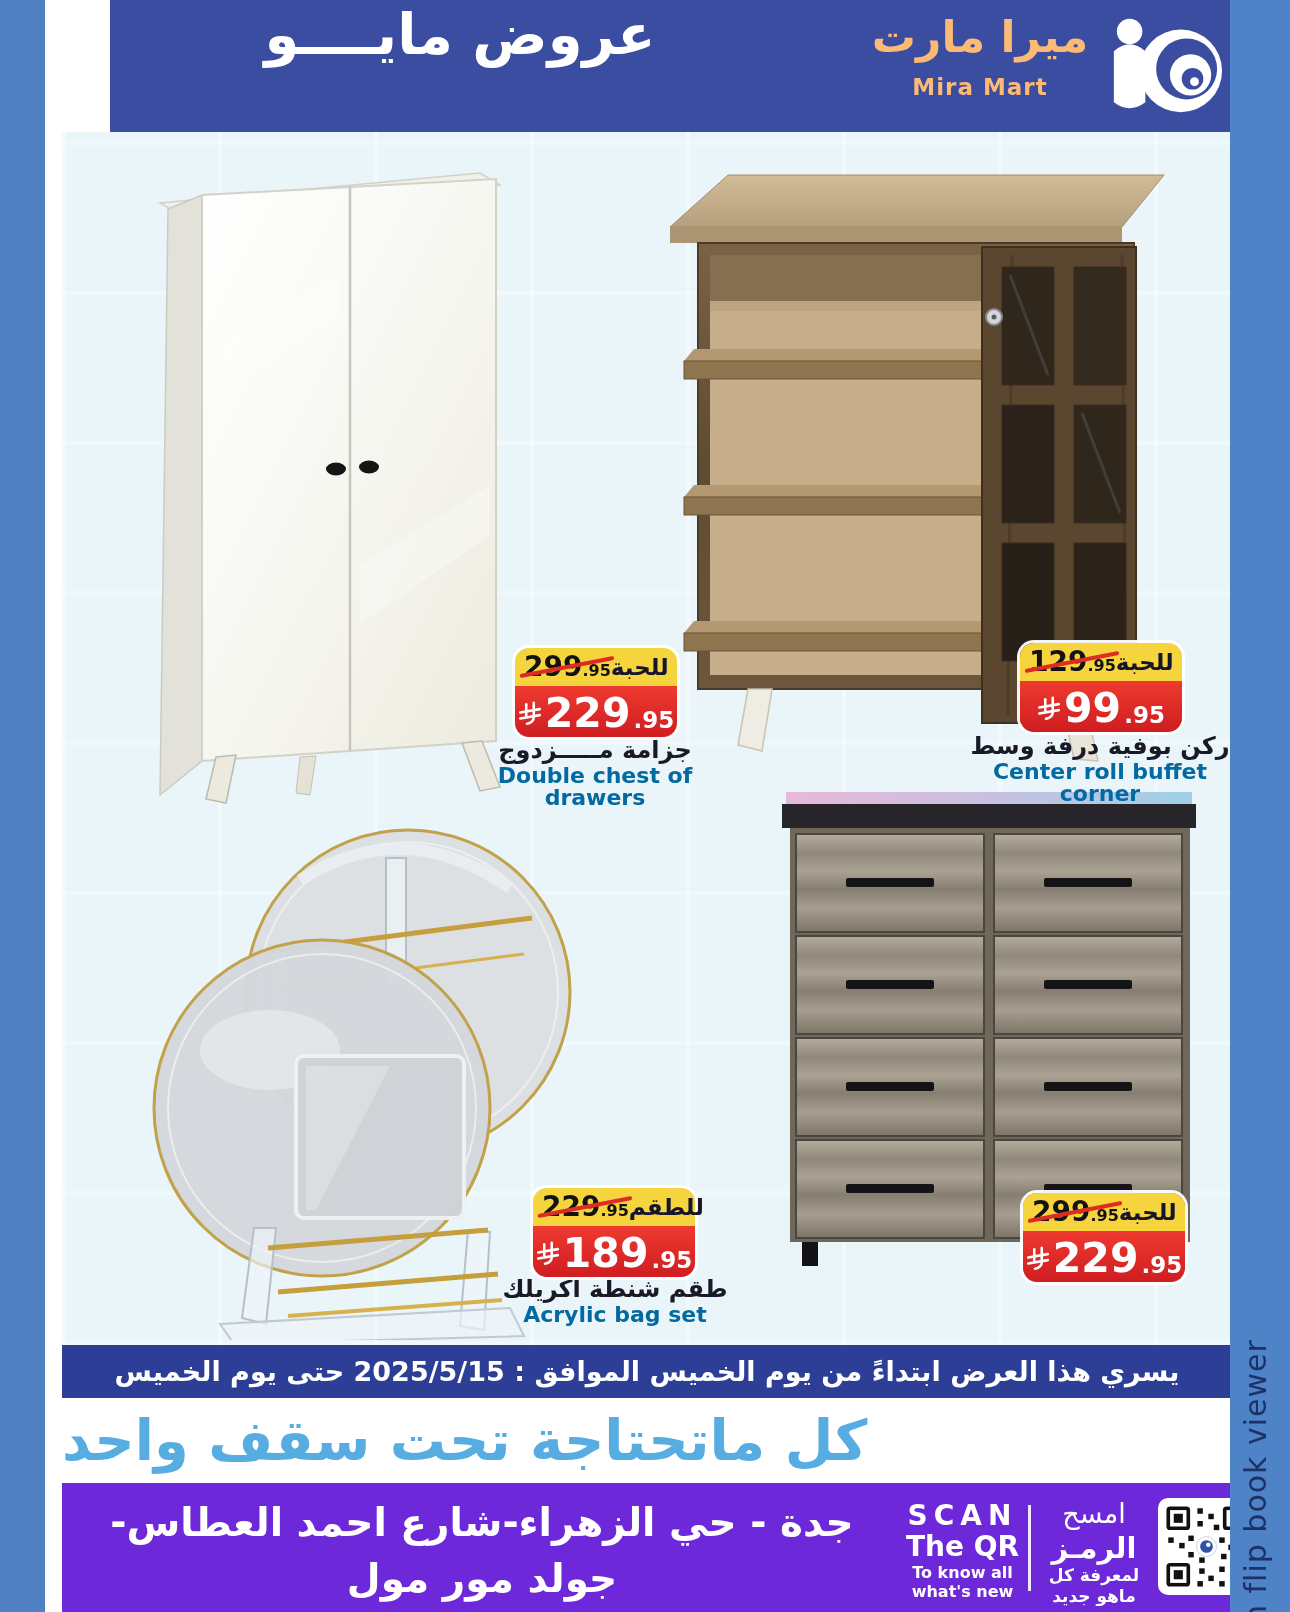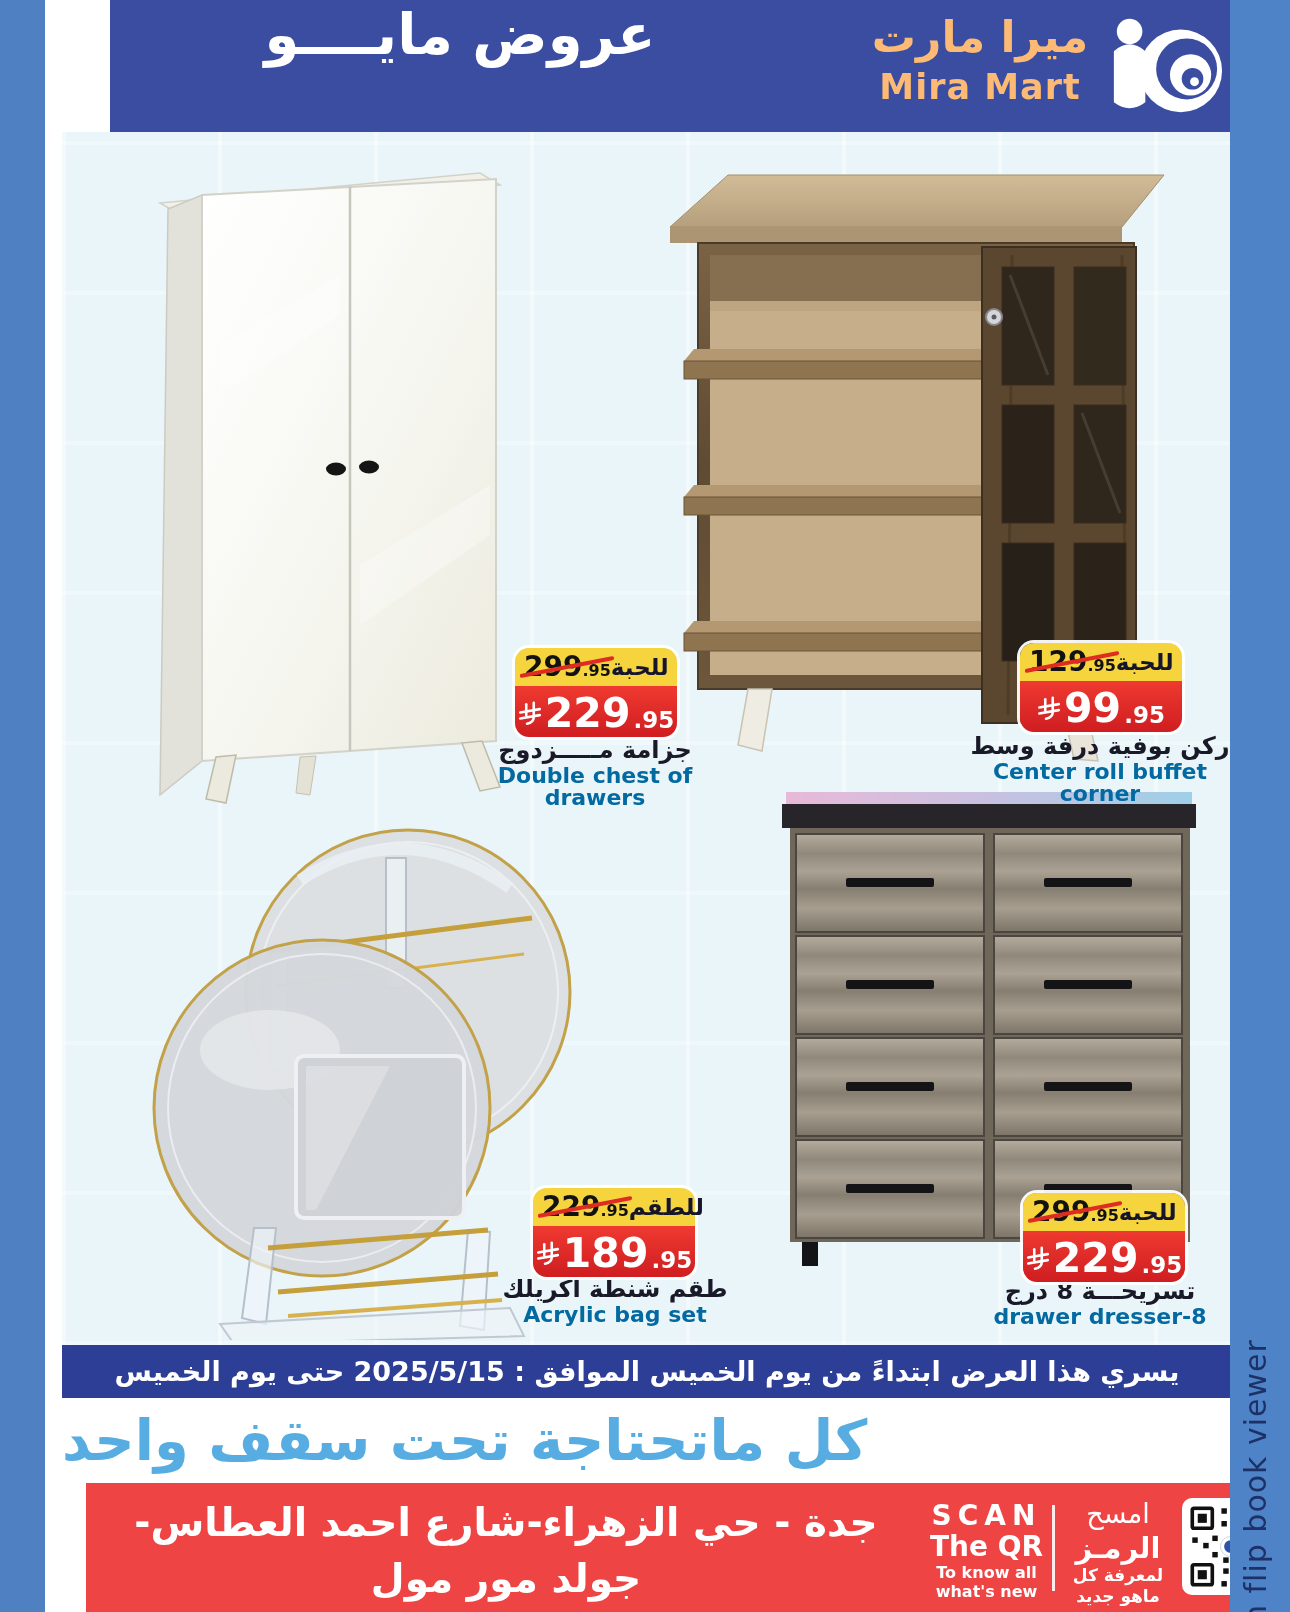--- a/index.html
+++ b/index.html
@@ -20,21 +20,21 @@
     position:absolute;left:45px;top:0;width:1187px;height:1612px;background:#ffffff;
   }
   .hdr{
     position:absolute;left:17px;top:0;width:1170px;height:132px;background:#3a4da0;margin-left:48px;
   }
   .hdr-title{position:absolute;left:105px;top:2px;width:490px;text-align:center;color:#fff;}
   .hdr-title .ar{font-size:56px;font-weight:bold;line-height:66px;}
   .hdr-title .en{font-size:33px;font-weight:400;letter-spacing:13px;line-height:44px;}
   .brand{position:absolute;left:725px;top:10px;width:290px;text-align:center;color:#fdba74;}
   .brand .ar{font-size:44px;font-weight:bold;line-height:54px;}
-  .brand .en{font-size:35px;font-weight:bold;line-height:46px;letter-spacing:1px;}
+  .brand .en{font-size:23px;font-weight:bold;line-height:46px;letter-spacing:1px;}
   .brand-logo{position:absolute;left:995px;top:6px;width:120px;height:118px;}
   .reg{position:absolute;left:1172px;top:4px;color:#fff;font-size:13px;}
   .content-bg{
     position:absolute;left:17px;top:132px;width:1170px;height:1213px;
     background-color:#e9f5f8;
     background-image:
       repeating-linear-gradient(90deg, rgba(255,255,255,.45) 0 4px, rgba(255,255,255,0) 4px 156px),
       repeating-linear-gradient(0deg, rgba(255,255,255,.30) 0 4px, rgba(255,255,255,0) 4px 150px);
   }
   .prod{position:absolute;}
@@ -59,21 +59,21 @@
   .plabel .ar{font-size:24px;font-weight:bold;color:#191928;line-height:30px;direction:rtl;}
   .plabel .en{font-size:22px;font-weight:600;color:#0369a1;line-height:22px;}
   .validity{
     position:absolute;left:17px;top:1345px;width:1170px;height:53px;background:#2c3e95;
     color:#fff;font-size:27px;font-weight:bold;line-height:53px;text-align:center;direction:rtl;
   }
   .slogan{
     position:absolute;left:17px;top:1398px;width:1170px;height:85px;background:#ffffff;
     color:#57ade1;font-size:56px;font-weight:bold;line-height:85px;text-align:left;direction:rtl;
   }
-  .ftr{position:absolute;left:17px;top:1483px;width:1170px;height:129px;background:#ef4444;color:#fff;margin-left:24px;}
+  .ftr{position:absolute;left:17px;top:1483px;width:1170px;height:129px;background:#6d28d9;color:#fff;}
   .addr{position:absolute;left:15px;top:12px;width:810px;text-align:center;}
   .addr .ar{font-size:39px;font-weight:bold;line-height:56px;direction:rtl;}
   .addr .en{font-size:26px;font-weight:bold;line-height:36px;}
   .scan-en{position:absolute;left:843px;top:18px;width:115px;text-align:center;}
   .scan-en .l1{font-size:28px;font-weight:bold;letter-spacing:6px;line-height:30px;}
   .scan-en .l2{font-size:28px;font-weight:bold;line-height:32px;}
   .scan-en .n{font-size:16px;font-weight:bold;line-height:19px;}
   .vdiv{position:absolute;left:966px;top:22px;width:3px;height:86px;background:rgba(255,255,255,.9);}
   .scan-ar{position:absolute;left:976px;top:14px;width:112px;text-align:center;direction:rtl;}
   .scan-ar .l1{font-size:27px;font-weight:normal;line-height:34px;}
@@ -333,24 +333,20 @@
             <path d="M21 3 v19 c0 5 -4 8 -9 9"></path>
               <path d="M11 5 v15"></path>
             <path d="M3 16 l26 -4.5"></path>
               <path d="M3 24 l26 -4.5"></path>
           </g>
         </svg>
         <span class="new-int">229</span>
         <span class="new-frac">.95</span>
       </div>
     </div>
-    <div class="plabel" style="left:925px;top:1276px;">
-      <div class="ar">تسريحـــة 8 درج</div>
-      <div class="en">drawer dresser-8</div>
-    </div>
 
     <div class="validity">يسري هذا العرض ابتداءً من يوم الخميس الموافق : 2025/5/15 حتى يوم الخميس الموافق : 2025/5/22</div>
 
     <div class="slogan">كل ماتحتاجة تحت سقف واحد</div>
 
     <div class="ftr">
       <div class="addr">
         <div class="ar">جدة - حي الزهراء-شارع احمد العطاس-جولد مور مول</div>
         <div class="en">Jeddah - Al-Zahraa District - Ahmed Al-Attas Street - Gold More Mall</div>
       </div>

